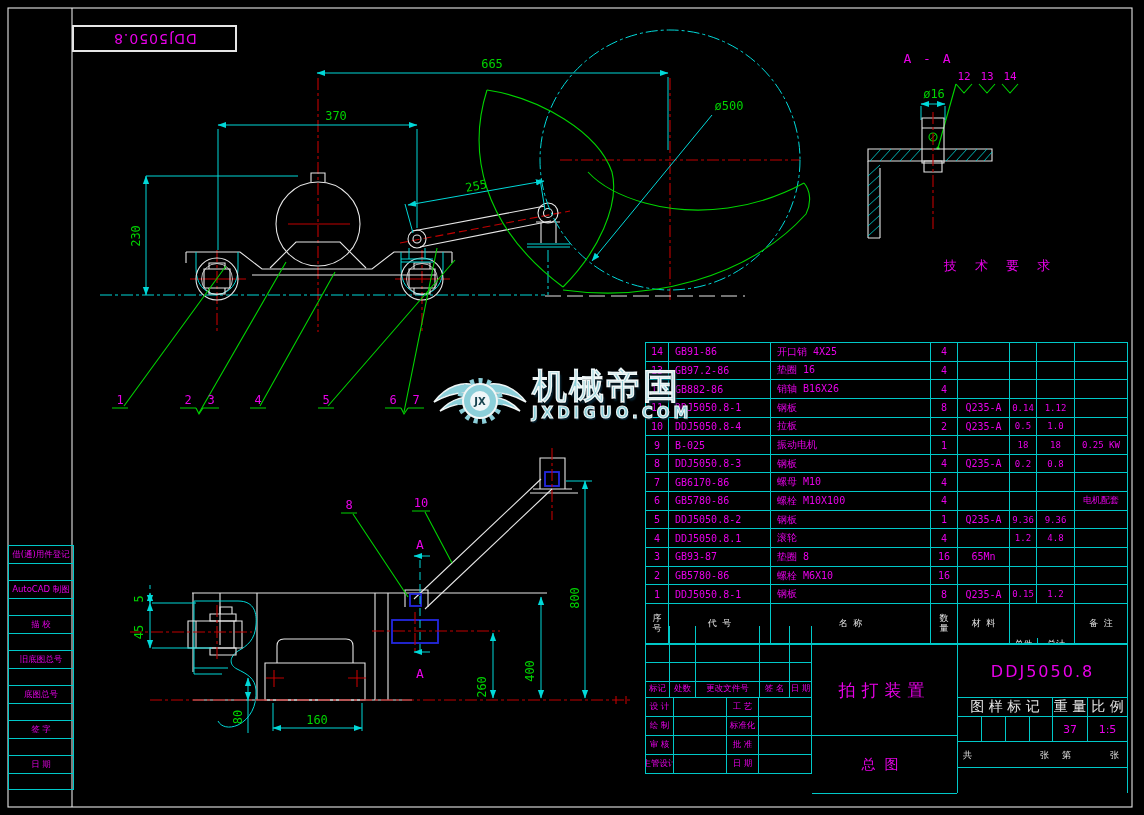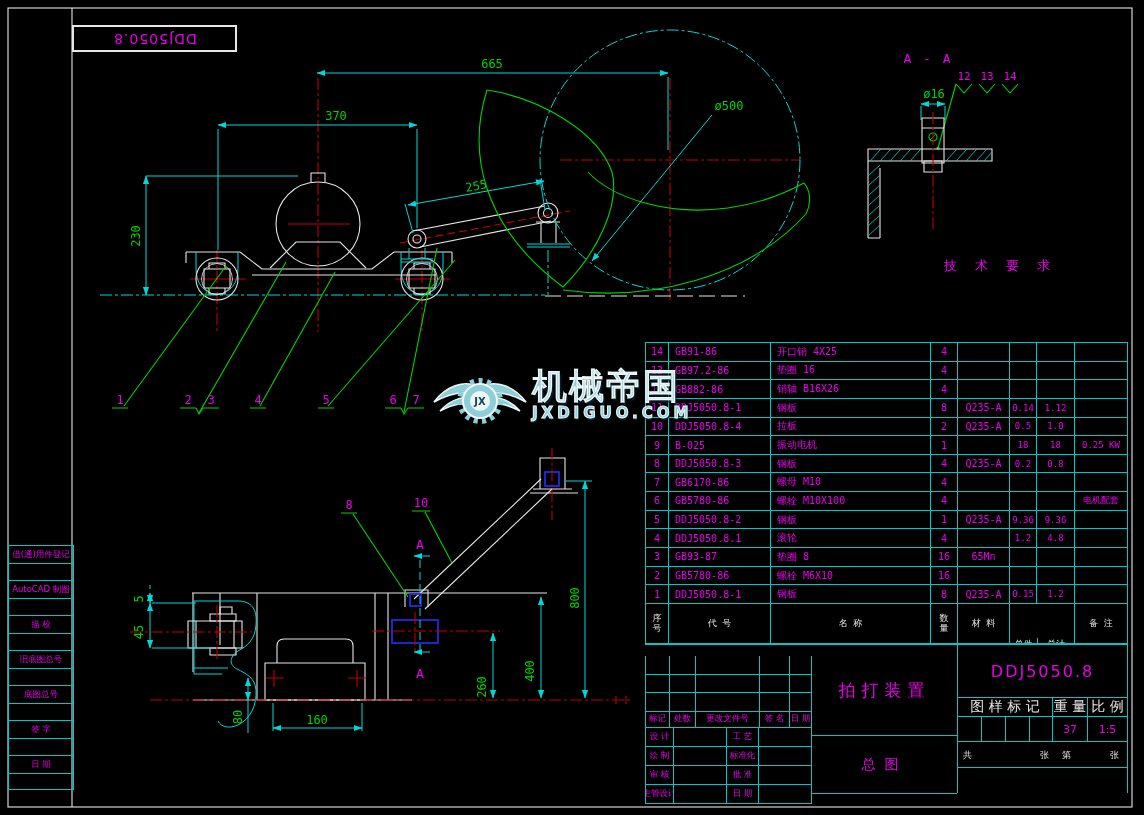--- a/index.html
+++ b/index.html
@@ -47,21 +47,21 @@
   .bc.nr{border-right:none;}
   .bc.h{color:var(--wh);font-size:9px;}
   .bc.hb{flex-direction:column;line-height:1.15;justify-content:center;}
   .bc.sm{font-size:9px;}
   .comp{padding:0;display:flex;flex-direction:column;align-items:stretch;justify-content:stretch;}
   .comp .ct{flex:1;display:flex;margin-top:34px;}
   .comp .ct span{display:flex;align-items:center;justify-content:center;}
   .comp .ct span:first-child{width:27px;border-right:1px solid var(--cy);}
   .comp .ct span:last-child{flex:1;}
   .comp .cb{flex:1;border-top:1px solid var(--cy);display:flex;align-items:center;justify-content:center;letter-spacing:4px;}
-  #tblL{left:645px;top:656px;width:167px;height:148px;border-left:1px solid var(--cy);}
+  #tblL{left:645px;top:626px;width:167px;height:148px;border-left:1px solid var(--cy);}
   .tgrid{display:grid;}
   .tc{border-right:1px solid var(--cy);border-bottom:1px solid var(--cy);display:flex;
     align-items:center;justify-content:center;color:var(--mg);font-size:8.5px;overflow:hidden;white-space:nowrap;}
   #tblM{left:812px;top:645px;width:146px;height:148px;border-right:1px solid var(--cy);}
   #tblM .cell1{height:90px;border-bottom:1px solid var(--cy);display:flex;align-items:center;justify-content:center;}
   #tblM .cell1 span{color:var(--mg);font-size:17px;letter-spacing:6px;}
   #tblM .cell2{height:57px;display:flex;align-items:center;justify-content:center;border-bottom:1px solid var(--cy);}
   #tblM .cell2 span{color:var(--mg);font-size:14px;letter-spacing:9px;}
   #tblR{left:958px;top:645px;width:170px;height:148px;border-right:1px solid var(--cy);}
   #tblR .rw{border-bottom:1px solid var(--cy);box-sizing:border-box;}

